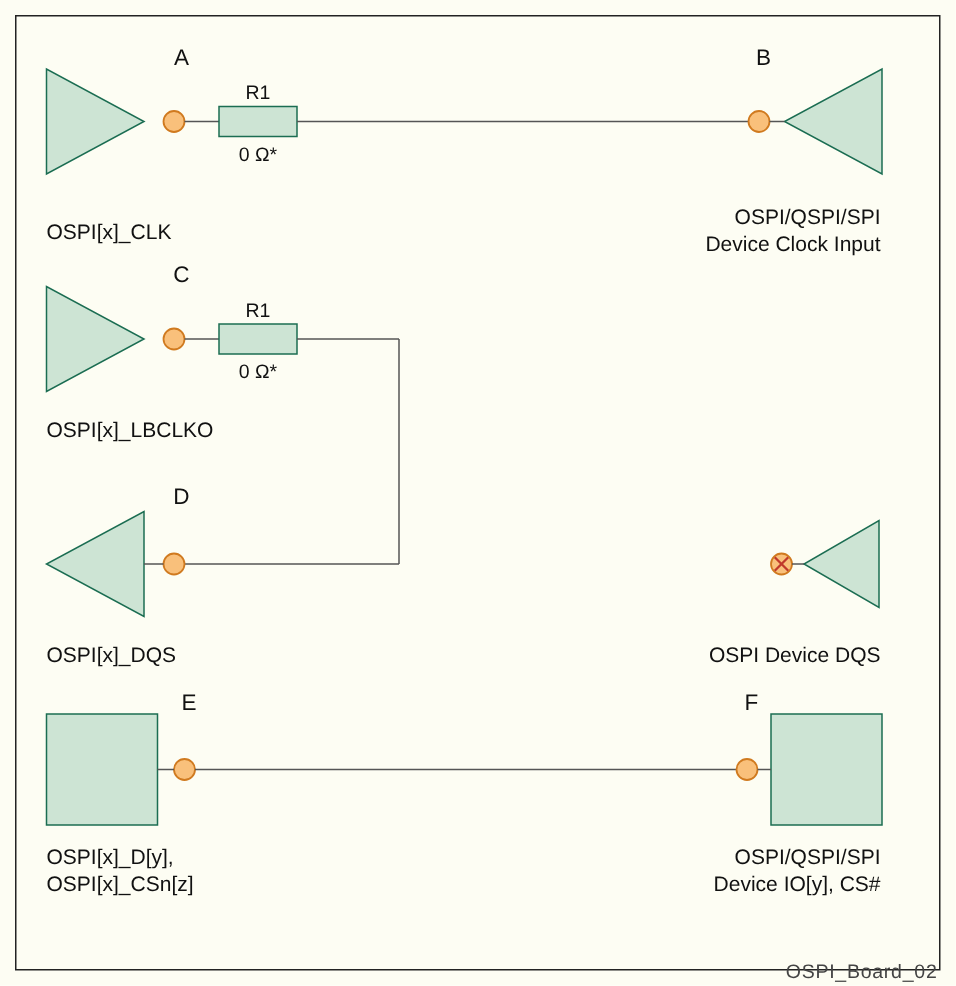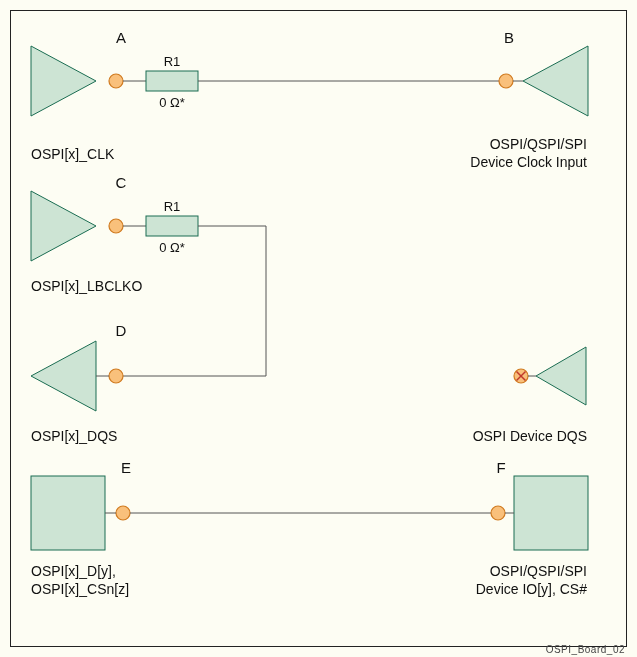--- a/index.html
+++ b/index.html
@@ -30,21 +30,21 @@
   text {
     font-family: Arial, Helvetica, sans-serif;
   }
   .lbl { font-size: 14px; fill: #111; }
   .lblsm { font-size: 13px; fill: #111; }
   .node { font-size: 15px; fill: #111; }
   .footer {
     position: absolute;
     right: 12px;
     bottom: 2px;
-    font-size: 10px;
+    font-size: 13px;
     color: #444;
     letter-spacing: 0.5px;
   }
 </style>
 </head>
 <body>
 
 <div class="canvas">
   <div class="frame">
     <svg width="615" height="635" viewBox="0 0 615 635">

